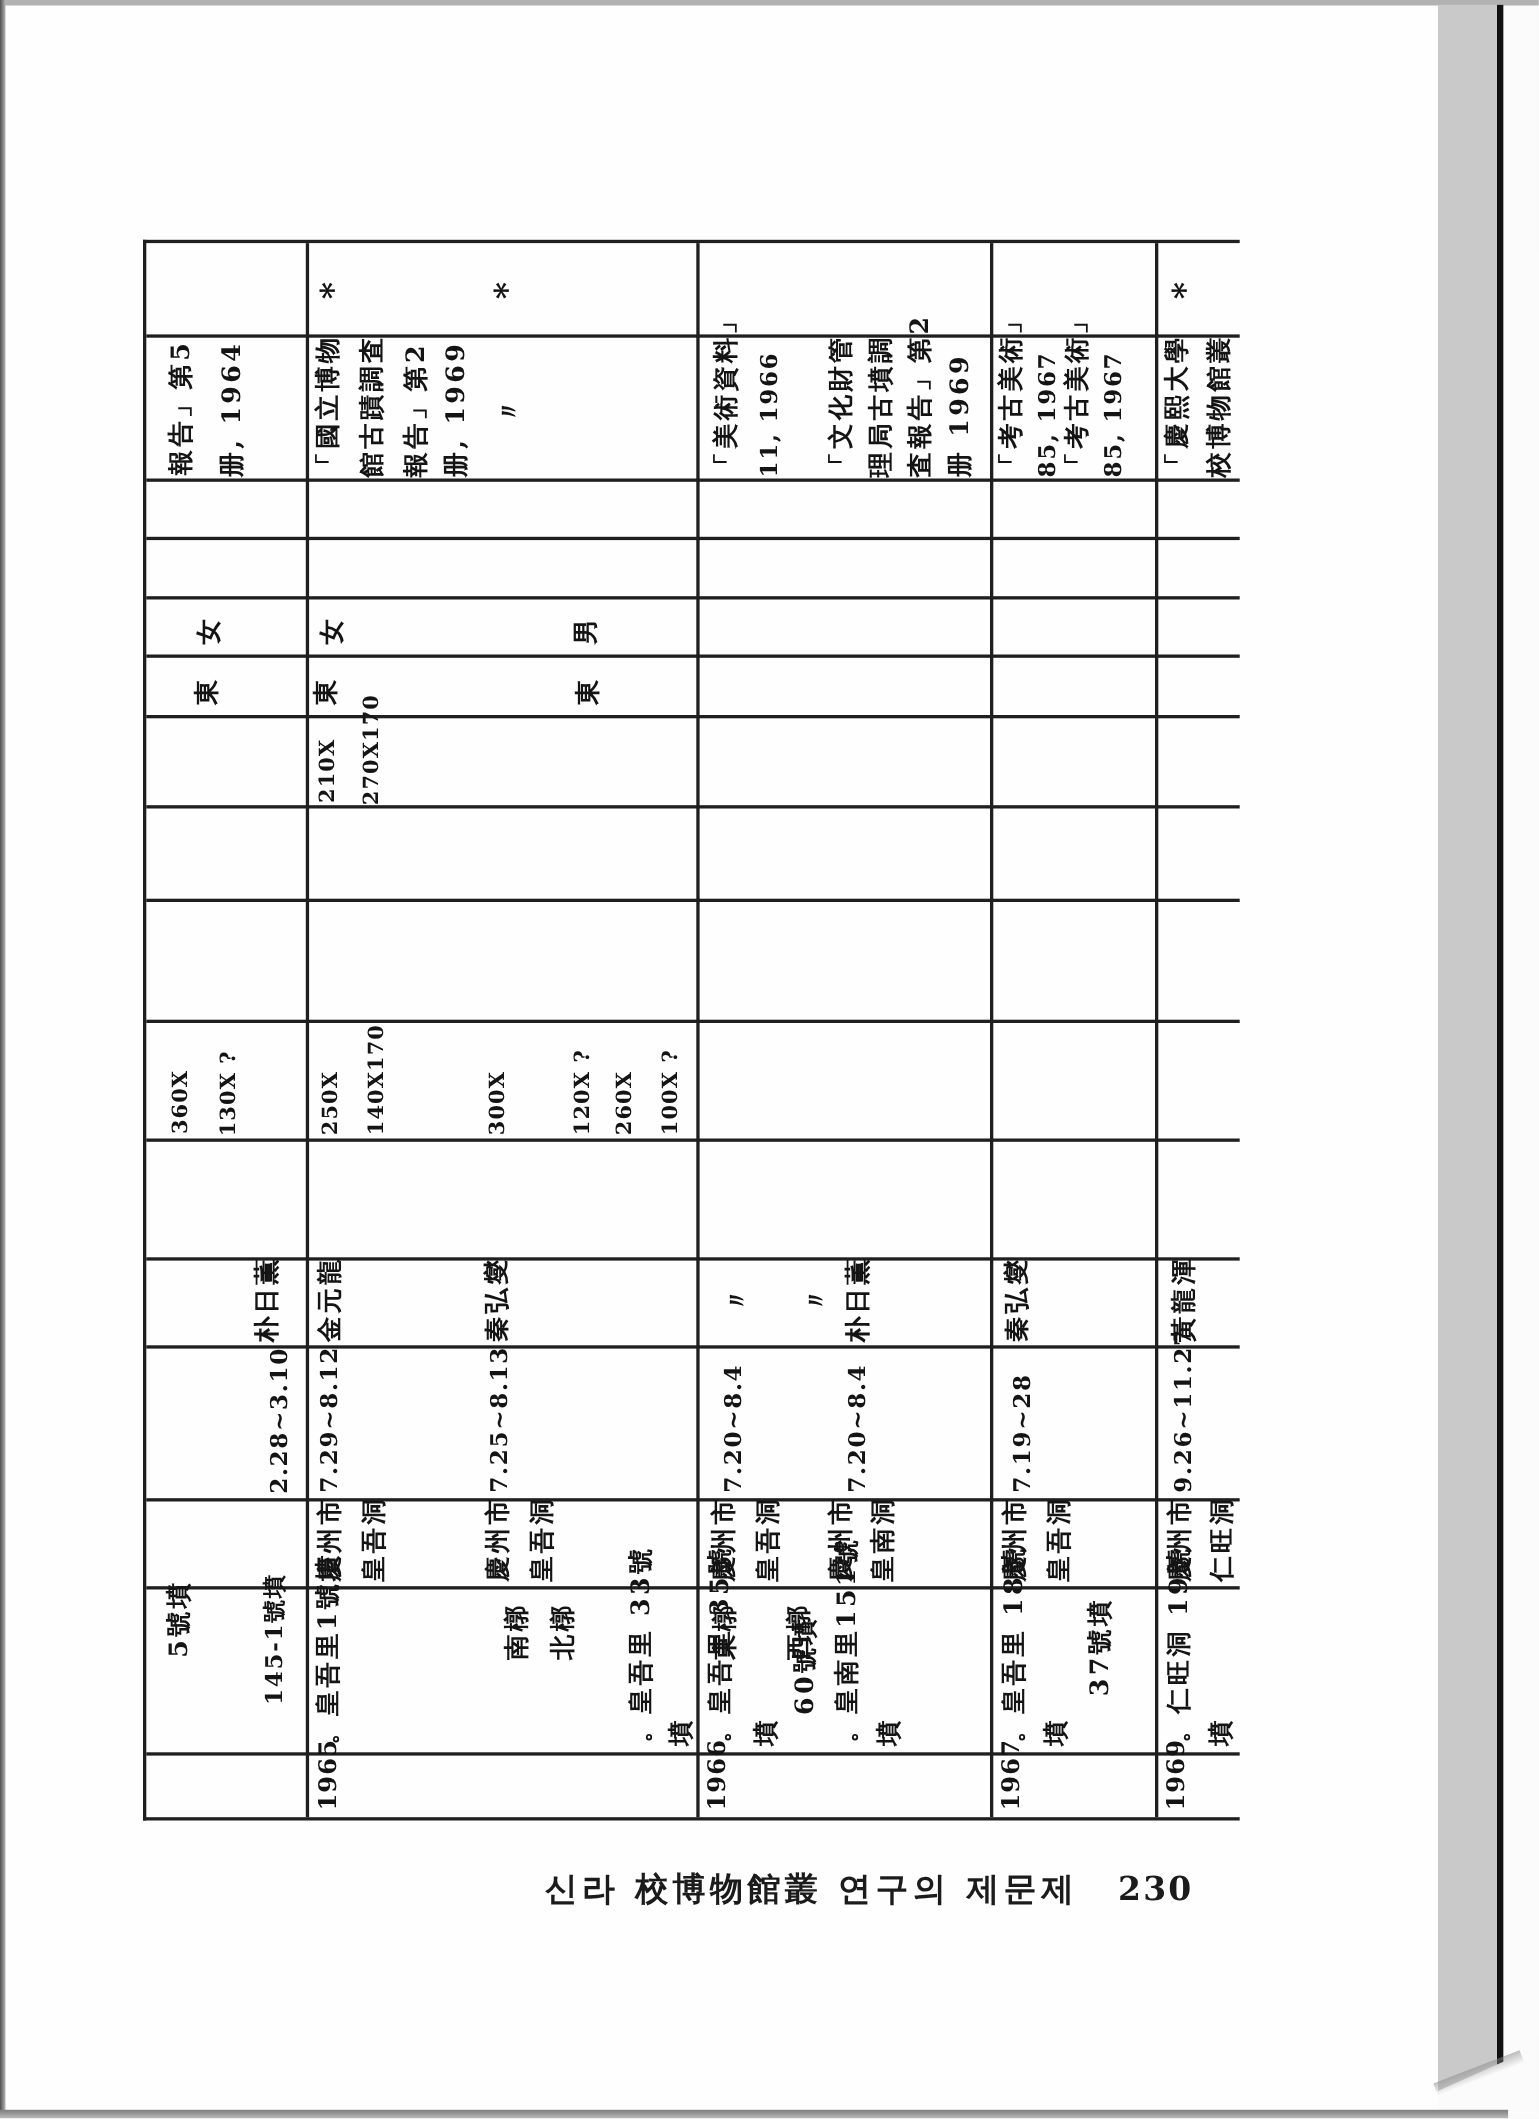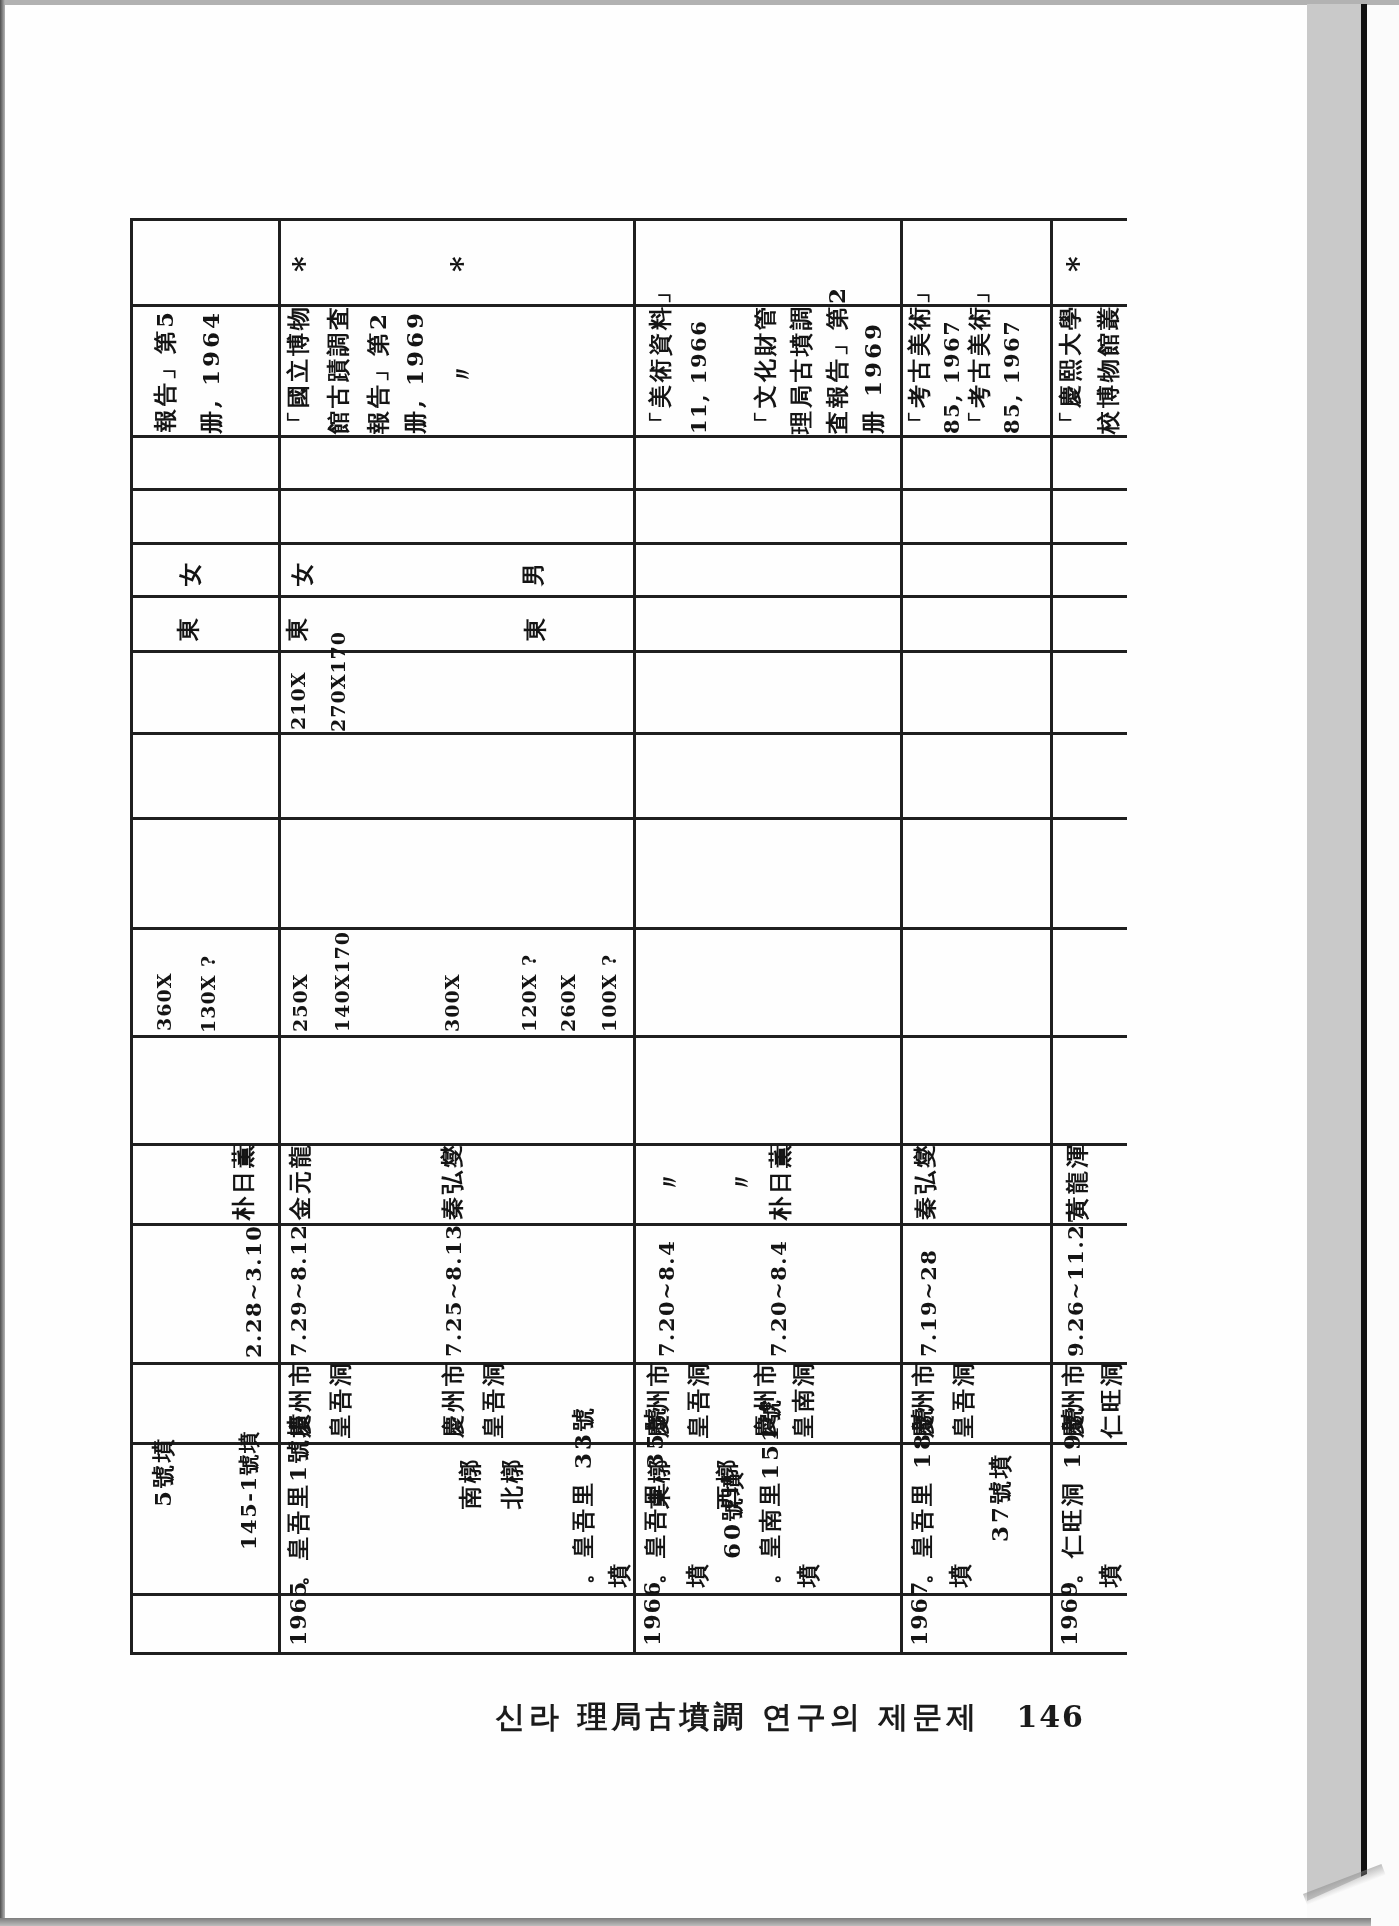--- a/index.html
+++ b/index.html
@@ -168,15 +168,15 @@
         <span class="t cjk" style="left:432px;top:12px">黃龍渾</span>
         <span class="t cjk" style="left:1218px;top:5px">「慶熙大學</span>
         <span class="t cjk" style="left:1218px;top:43px">校博物館叢</span>
         <span class="t star" style="left:1380px;top:10px">*</span>
       </div>
 
     </div>
   </div>
 
   <div class="abs" id="footer">
-    <span>신라 理局古墳調 연구의 제문제</span><span class="pageno">146</span>
+    <span>신라 校博物館叢 연구의 제문제</span><span class="pageno">230</span>
   </div>
 </div>
 
 </body></html>

